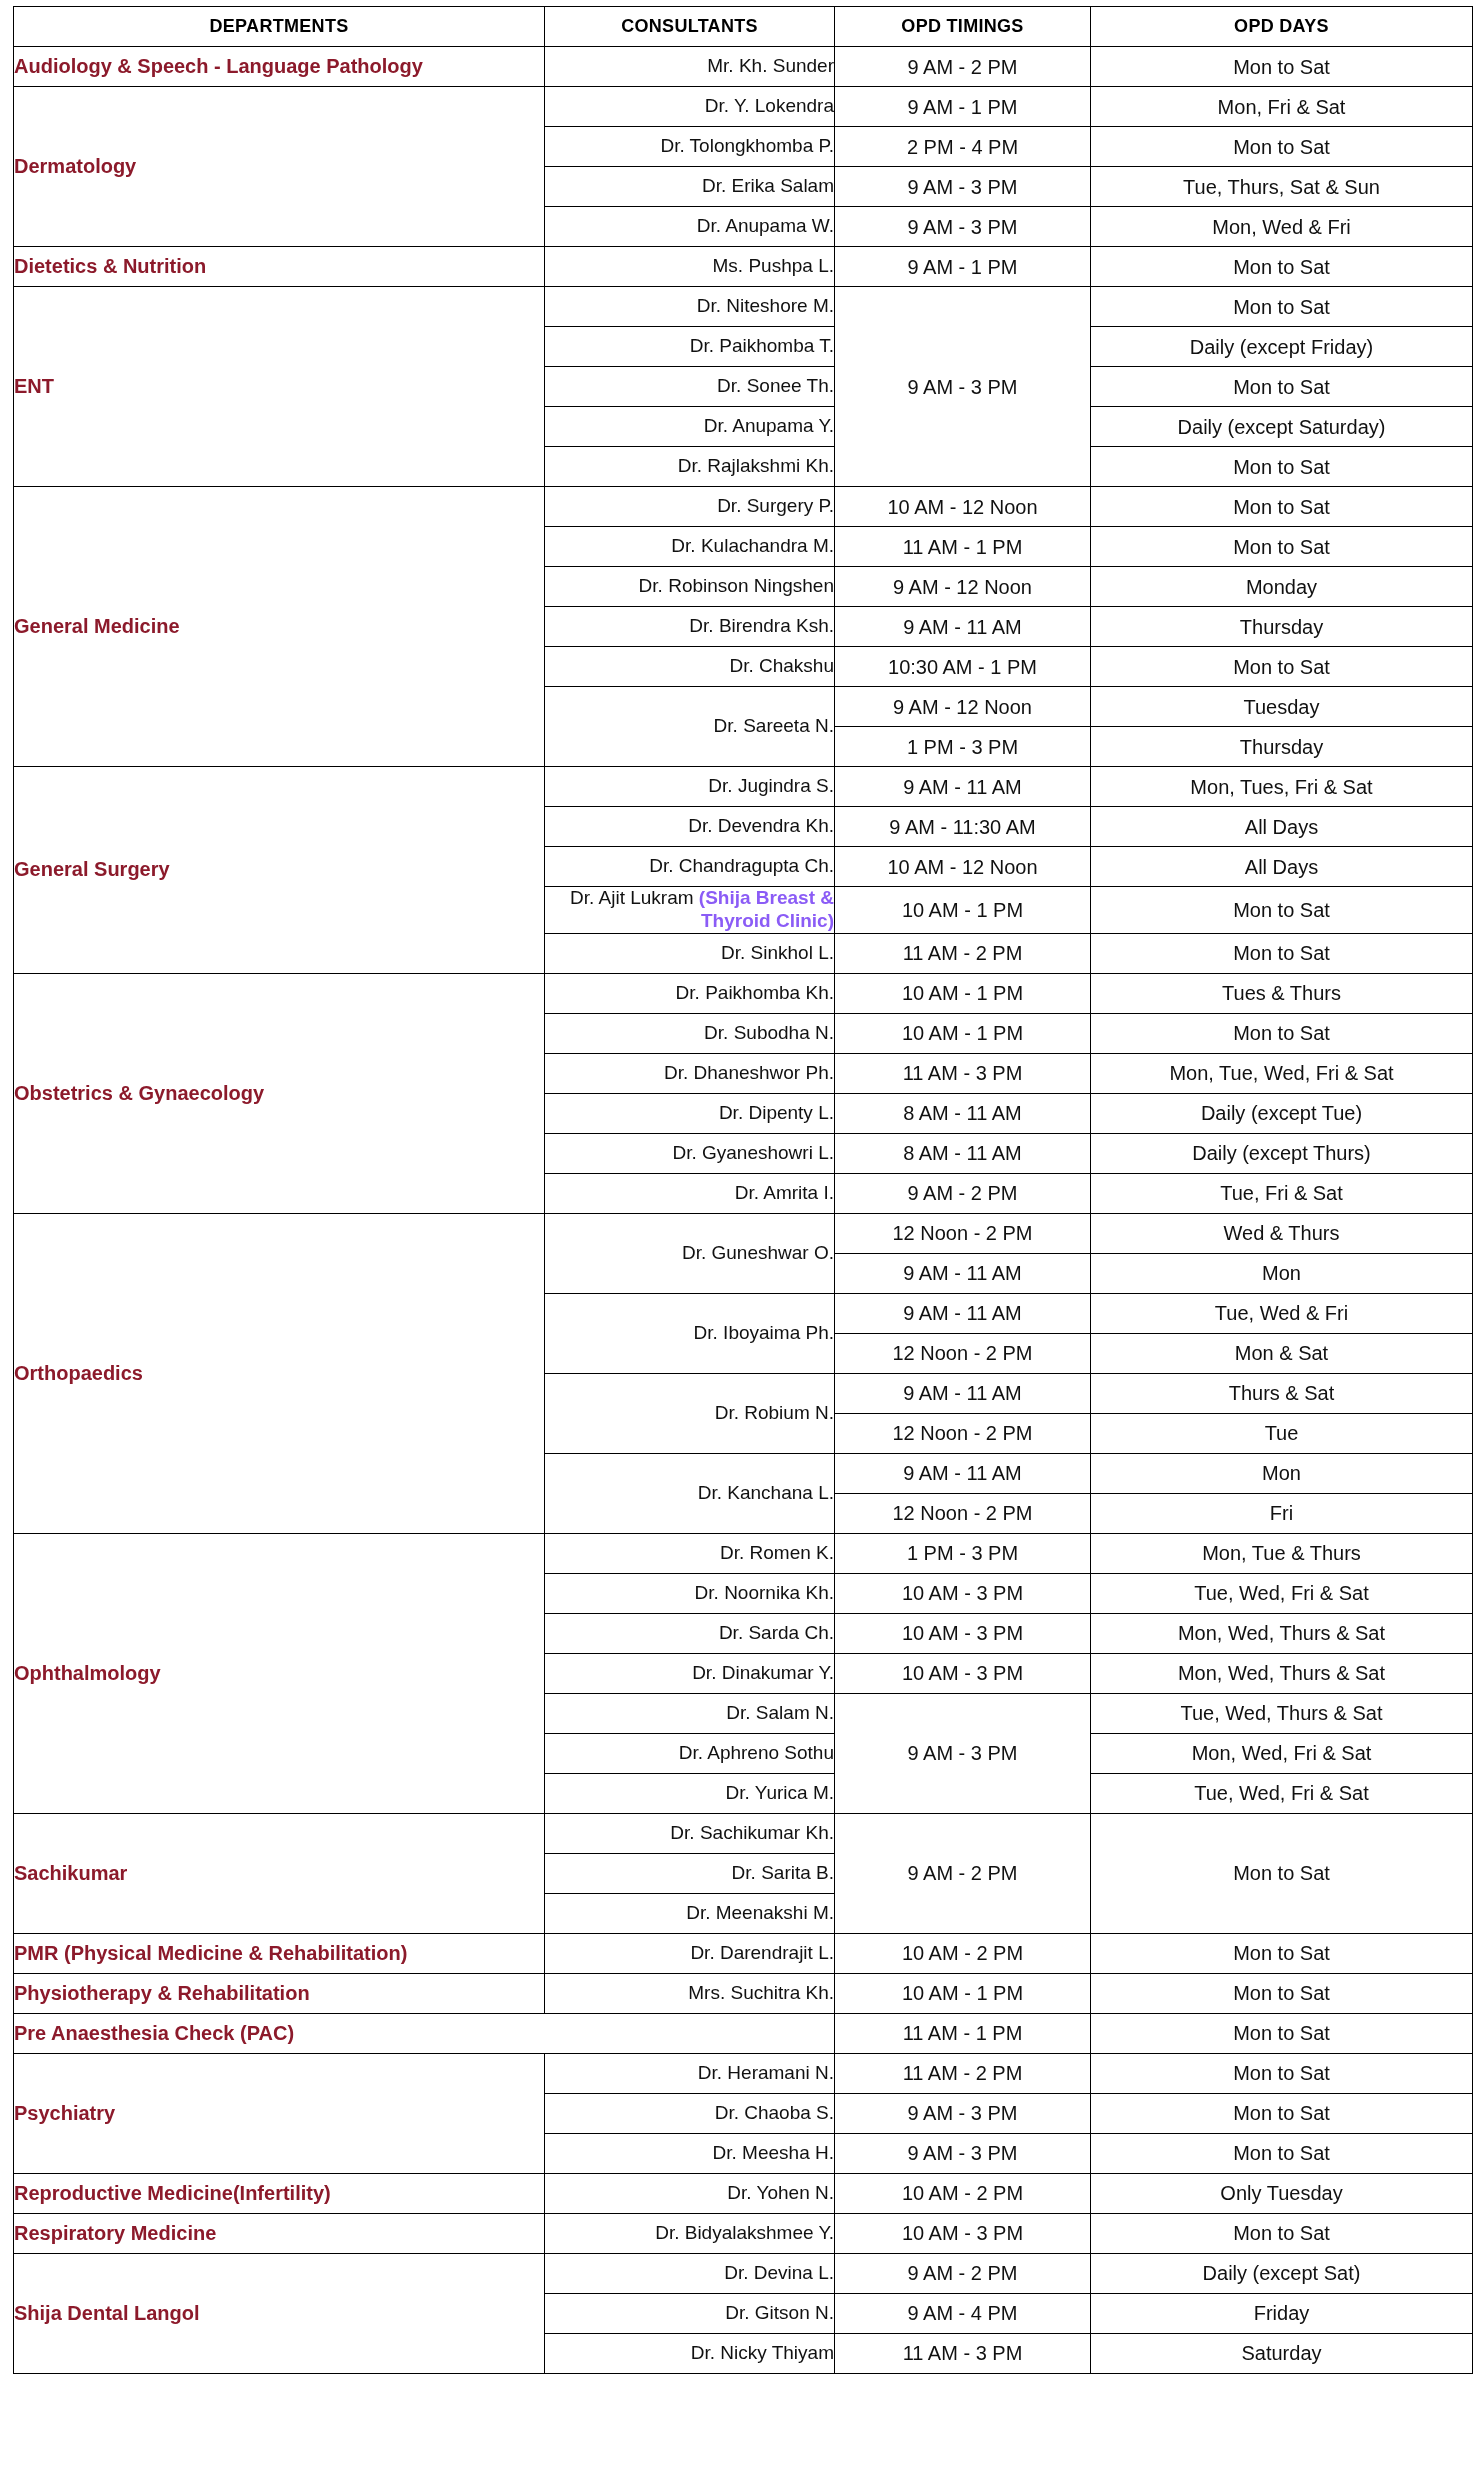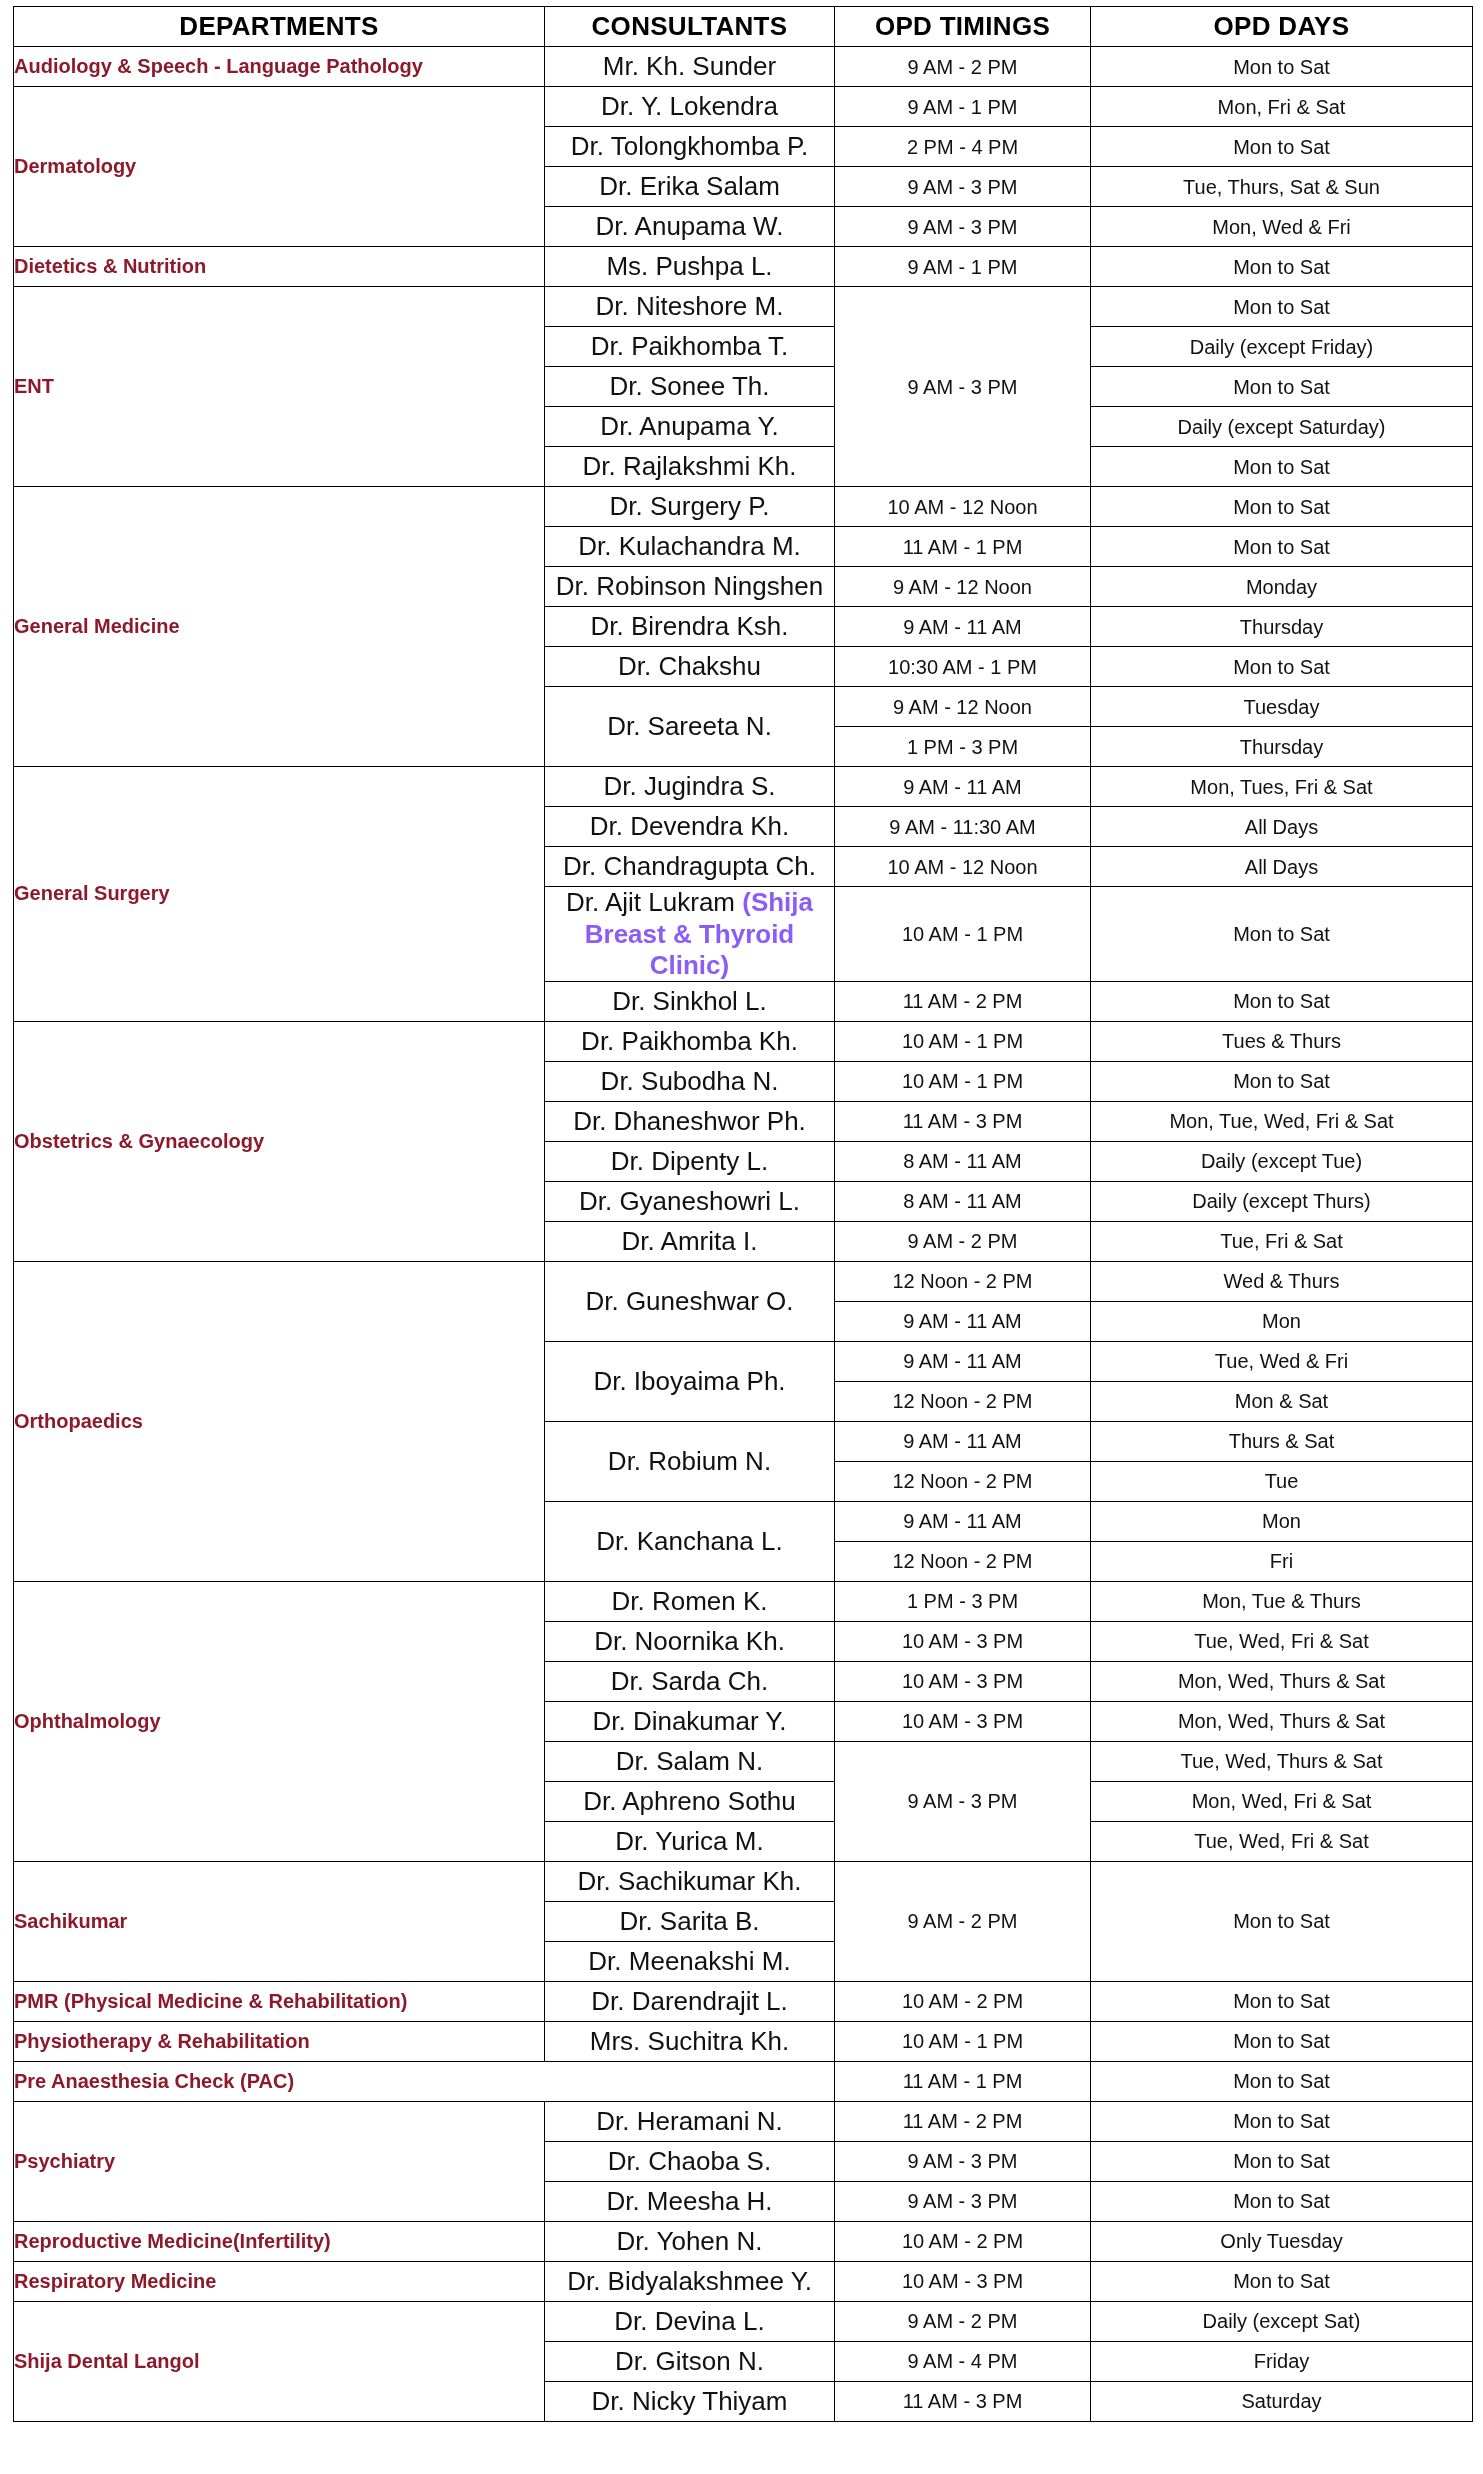--- a/index.html
+++ b/index.html
@@ -28,38 +28,38 @@
   table.opd col.c-time  { width: 256px; }
   table.opd col.c-days  { width: 382px; }
 
   table.opd th, table.opd td {
     border: 1.6px solid #000000;
     padding: 0;
     vertical-align: middle;
   }
   table.opd th {
     height: 39px;
-    font-size: 26px;
+    font-size: 18px;
     font-weight: bold;
     color: #000000;
     text-align: center;
     letter-spacing: 0.3px;
   }
   td.dept {
     text-align: left;
     color: #8c1a2b;
     font-weight: bold;
     font-size: 20px;
     line-height: 1.18;
     padding: 3.2px 4.8px;
   }
   td.cons {
-    text-align: center;
+    text-align: right;
     color: #111111;
-    font-size: 26px;
+    font-size: 19px;
     padding: 3.2px 6.4px;
     line-height: 1.2;
   }
   td.time, td.days {
     text-align: center;
     color: #111111;
     font-size: 20px;
     padding: 3.2px 4.8px;
     line-height: 1.2;
   }

